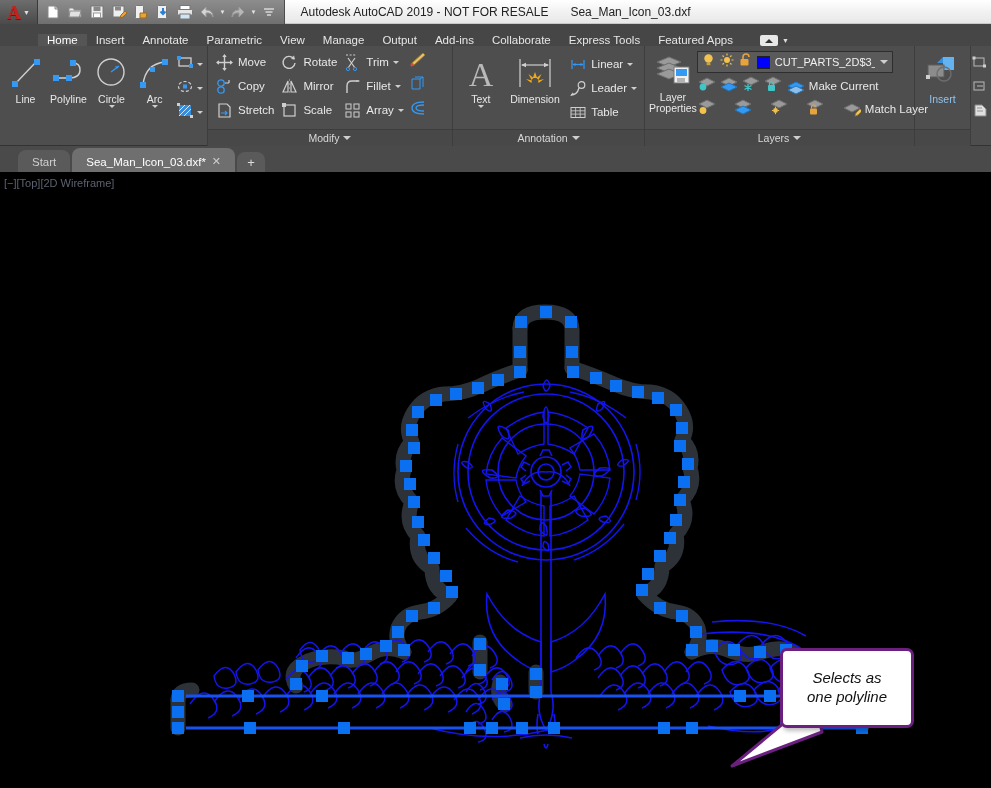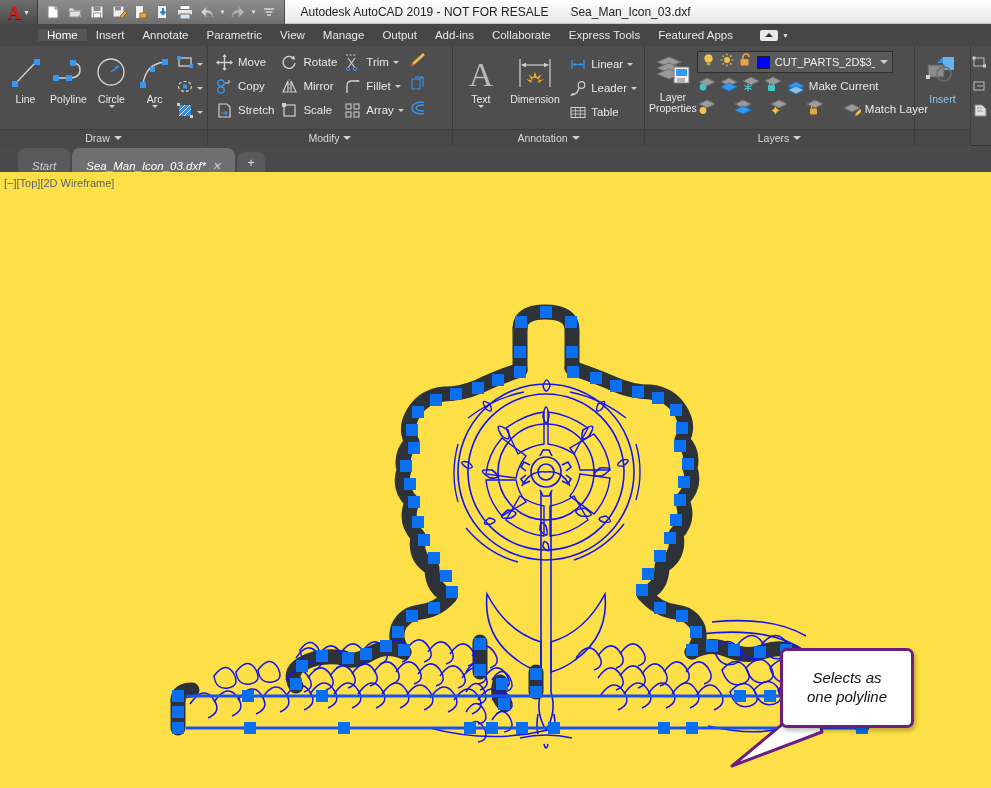--- a/index.html
+++ b/index.html
@@ -48,21 +48,21 @@
     position: absolute; left: 0; top: 0; width: 991px; height: 24px;
     display: flex; align-items: center; justify-content: center;
     font-size: 12px; color: #222; pointer-events: none;
   }
   .title-text .doc { margin-left: 22px; }
 
   
   .tabbar {
     position: absolute; left: 0; top: 24px; width: 991px; height: 22px;
     background: #464646;
-    display: flex; align-items: center;
+    display: flex; align-items: flex-end;
     font-size: 11.5px;
   }
   .tabbar .spacer-left { width: 38px; }
   .rtab {
     padding: 0 9px; display: flex; align-items: center;
     color: #e6e6e6; white-space: nowrap;
   }
   .rtab.active { background: #555555; color: #ffffff; }
   .ribbon-min {
     display:flex; align-items:center; gap:4px; margin-left: 18px;
@@ -122,37 +122,36 @@
   }
   .layer-combo .lname { color:#f0f0f0; font-size:11px; flex:1; overflow:hidden; white-space:nowrap; }
   .swatch { width:13px;height:13px;background:#0000ff;border:1px solid #202020; }
 
   
   .doctabs {
     position: absolute; left:0; top:146px; width:991px; height:26px;
     background:#4a4a4a; display:flex; align-items:flex-end;
   }
   .doctab {
-    height: 22px; display:flex; align-items:flex-start; gap:6px;
-    padding: 12px 14px; margin-right: 2px; font-size: 11.5px;
+    height: 22px; display:flex; align-items:flex-end; gap:6px;
+    padding: 4px 14px; margin-right: 2px; font-size: 11.5px;
     color:#cfcfcf; background:#5a5a5a;
     border-radius: 8px 8px 0 0;
-    font-style: italic;
   }
   .doctab.active { background:#6f6f6f; color:#fff; height:24px; }
   .doctab .x { font-size: 11px; color:#cdcdcd; }
   .newtab {
     width: 28px; height:20px; background:#5a5a5a; border-radius:8px 8px 0 0;
     color:#ddd; font-size:13px; display:flex; align-items:center; justify-content:center;
   }
 
   
   .canvas {
     position:absolute; left:0; top:172px; width:991px; height:616px;
-    background:#fde047; overflow:hidden;
+    background:#000000; overflow:hidden;
   }
   .vplabel {
     position:absolute; left:4px; top:5px; font-size:11px; color:#5c6270;
   }
   #dwg { position:absolute; left:0; top:0; }
 
   
   .callout {
     position:absolute; left:780px; top:476px; width:134px; height:80px;
     background:#ffffff; border:3px solid #6b2080; border-radius:7px;
@@ -344,24 +343,20 @@
               <svg width="18" height="17" viewBox="0 0 18 17">
                   <rect x="3" y="3" width="12" height="11" fill="#3399f5" opacity=".85"></rect>
                   <path d="M3 9 l6-6 M3 14 l11-11 M8 14 l7-7" stroke="#cfe7ff" stroke-width="1"></path>
                   <rect x="1" y="1" width="3" height="3" fill="#cfcfcf"></rect>
                   <rect x="14" y="13" width="3" height="3" fill="#cfcfcf"></rect>
                 </svg>
             </span>
             <span class="tri-down sm"></span>
           </div>
         </div>
-      </div>
-      <div class="panel-title">
-        <span>Draw</span>
-        <span class="tri-down"></span>
       </div>
     </div>
 
     <div class="panel" style="width:245px">
       <div class="panel-body" style="padding-top:2px">
         <div class="smallcol">
           <div class="smallbtn">
             <span class="gi">
               <svg width="17" height="17" viewBox="0 0 17 17">
                   <path d="M8.5 1v15M1 8.5h15" stroke="#cfcfcf" stroke-width="1.4"></path>

